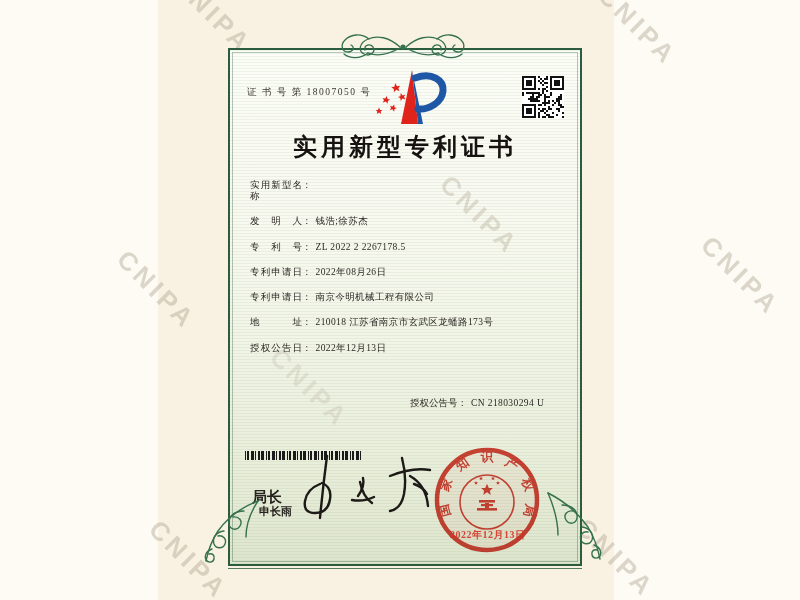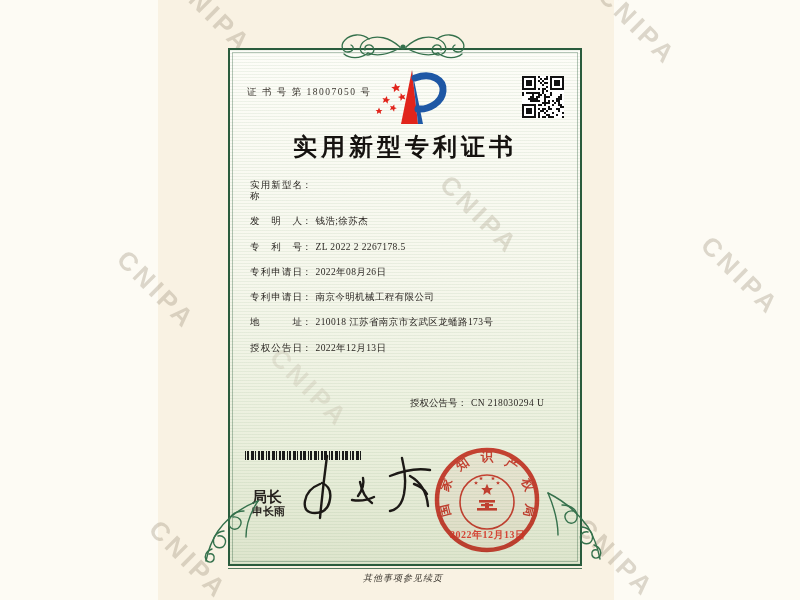--- a/index.html
+++ b/index.html
@@ -35,21 +35,21 @@
   .colon{display:inline-block;margin-right:4px;}
   .fval{letter-spacing:0.4px;}
   .fcol2{position:absolute;left:160px;top:12px;display:flex;margin-top:43px;}
   .paras{position:absolute;left:18px;right:16px;top:303px;z-index:3;font-size:9.5px;line-height:12.4px;
          font-style:italic;color:#33302a;}
   .paras p{margin:0;text-indent:2em;letter-spacing:0.3px;}
   .barcode{position:absolute;left:15px;top:401px;z-index:3;}
   .role{position:absolute;left:22px;top:438px;font-family:"Liberation Sans","DejaVu Sans",sans-serif;
         font-weight:bold;font-size:15px;color:#26221e;z-index:3;}
   .rolename{position:absolute;left:22px;top:454px;font-family:"Liberation Sans","DejaVu Sans",sans-serif;
-        font-weight:bold;font-size:11px;color:#26221e;z-index:3;}
+        font-weight:bold;font-size:11px;color:#26221e;z-index:3;padding-left:7px;}
   .sig{position:absolute;left:60px;top:398px;z-index:4;}
   .sealwrap{position:absolute;left:197px;top:390px;width:120px;height:120px;z-index:5;
             mix-blend-mode:multiply;opacity:0.93;}
   .sealdate{position:absolute;left:220px;top:478px;width:120px;font-size:10px;font-weight:bold;
             color:rgba(211,48,33,0.88);letter-spacing:0.5px;z-index:6;}
   .pagenum{position:absolute;left:0;bottom:7px;width:100%;text-align:center;font-size:8.5px;
            color:#3a352e;letter-spacing:1px;z-index:3;}
   .contnote{position:absolute;left:228px;top:572px;width:350px;text-align:center;font-size:9px;
             font-style:italic;color:#3a352e;letter-spacing:1px;z-index:2;}
   .ornament{position:absolute;left:333px;top:32px;z-index:6;}
@@ -359,14 +359,13 @@
     <g fill="none" stroke="#35714c" stroke-width="1.4" stroke-linecap="round">
       <path d="M58,2 C42,10 28,22 18,36 C12,46 8,58 6,68"></path>
       <path d="M44,14 c-10,0 -16,6 -15,13 c1,6 8,7 11,2 c3,-5 -1,-10 -7,-9"></path>
       <path d="M24,36 c-8,1 -12,7 -10,13 c2,5 9,5 11,0 c2,-5 -2,-9 -7,-8"></path>
       <path d="M12,54 c-6,2 -8,7 -6,11 c2,3 7,3 8,-1 c1,-4 -2,-6 -5,-5"></path>
       <path d="M58,2 C52,16 48,30 48,44"></path>
     </g>
   </svg>
 
   <div class="bline"></div>
-  <div class="contnote">其他事项参见续页</div>
 </div>
 
 </body></html>

